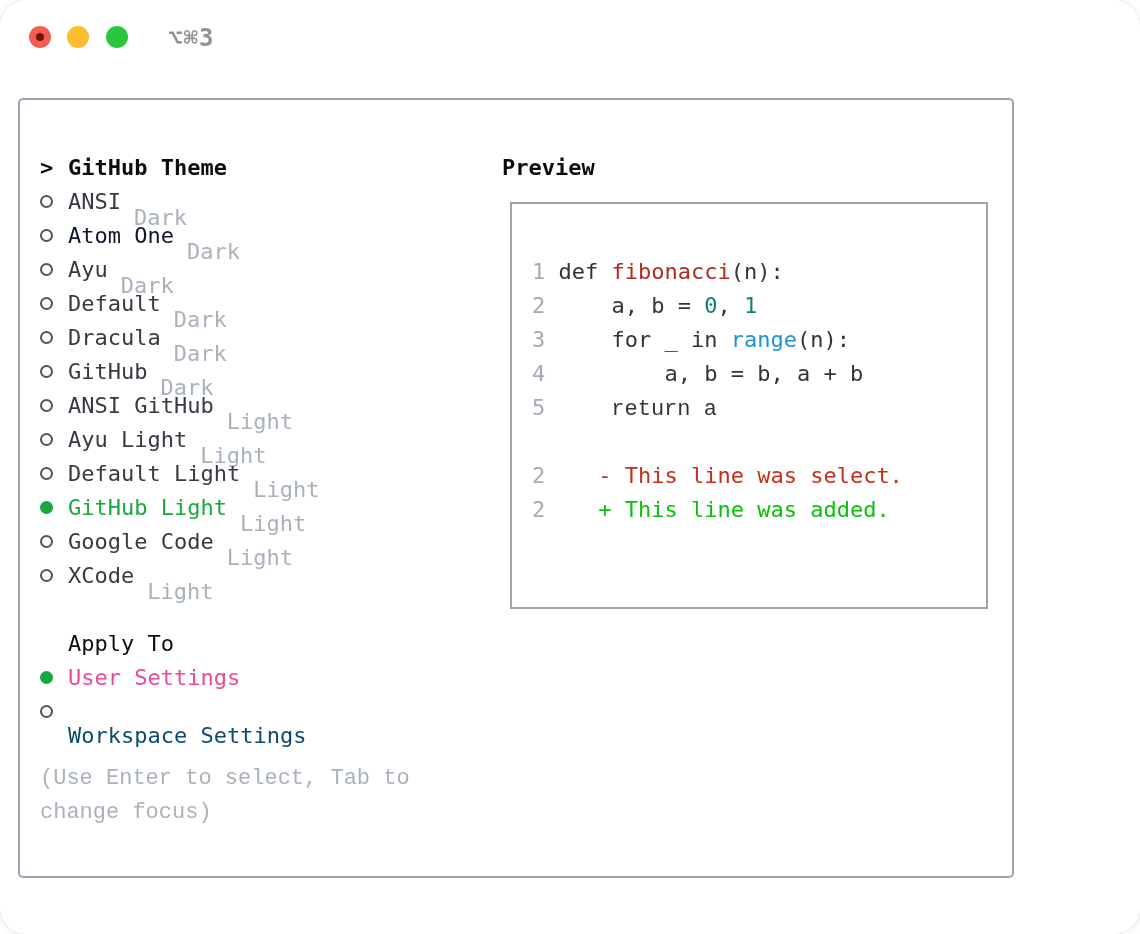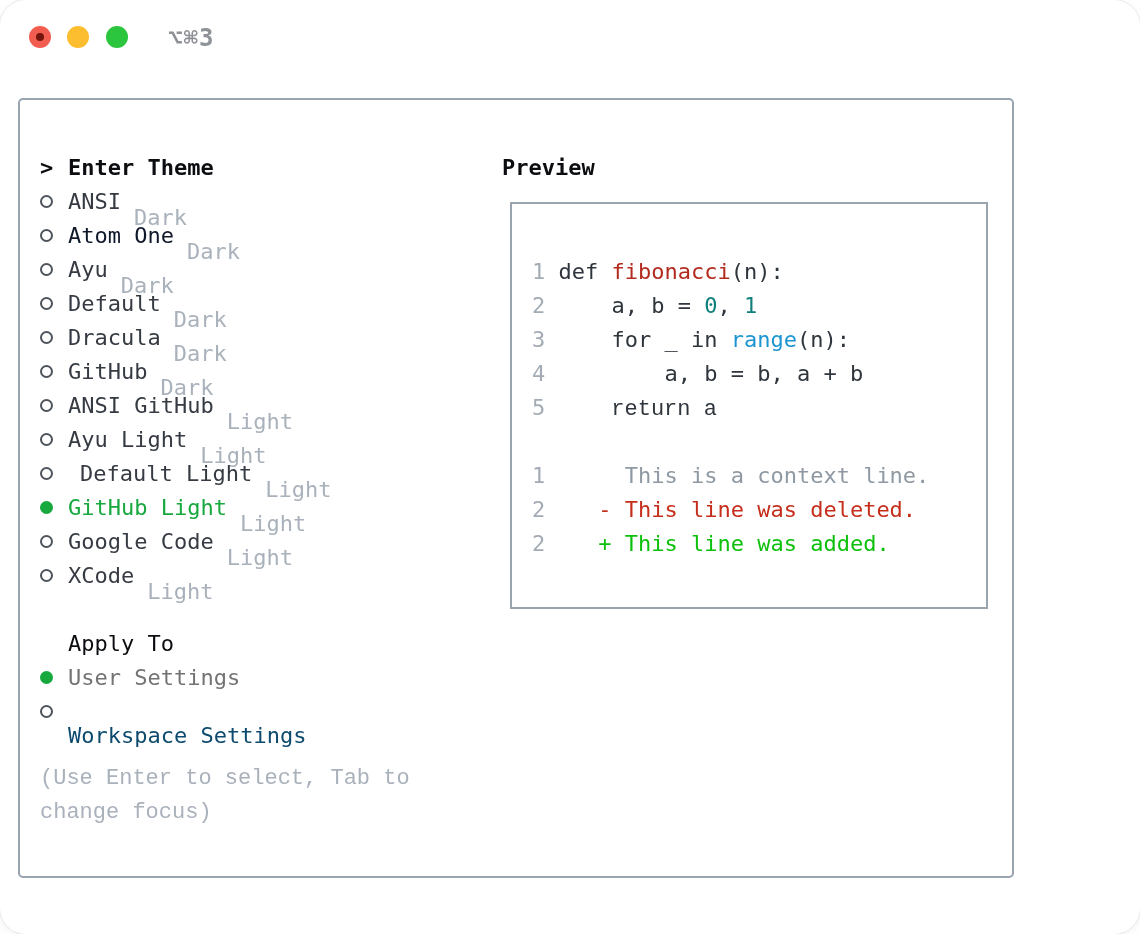--- a/index.html
+++ b/index.html
@@ -92,63 +92,62 @@
     <span class="light yellow"></span>
     <span class="light green"></span>
     <span class="win-title">⌥⌘3</span>
   </div>
 
   <div class="panel">
 
     <div class="left-col">
       <div class="row">
         <span class="prefix hdr">&gt;</span>
-        <span class="hdr">Enter Theme</span>
+        <span class="hdr">GitHub Theme</span>
       </div>
       <div id="theme-items">
           <div class="row"><span class="prefix"><span class="radio"></span></span><span class="tname" style="color: rgb(54, 59, 67);">ANSI</span><span class="tvariant" style="color: rgb(169, 177, 187);">Dark</span></div>
           <div class="row"><span class="prefix"><span class="radio"></span></span><span class="tname" style="color: #0f172a;">Atom One</span><span class="tvariant" style="color: rgb(169, 177, 187);">Dark</span></div>
           <div class="row"><span class="prefix"><span class="radio"></span></span><span class="tname" style="color: rgb(54, 59, 67);">Ayu</span><span class="tvariant" style="color: rgb(169, 177, 187);">Dark</span></div>
           <div class="row"><span class="prefix"><span class="radio"></span></span><span class="tname" style="color: rgb(54, 59, 67);">Default</span><span class="tvariant" style="color: rgb(169, 177, 187);">Dark</span></div>
           <div class="row"><span class="prefix"><span class="radio"></span></span><span class="tname" style="color: rgb(54, 59, 67);">Dracula</span><span class="tvariant" style="color: rgb(169, 177, 187);">Dark</span></div>
           <div class="row"><span class="prefix"><span class="radio"></span></span><span class="tname" style="color: rgb(54, 59, 67);">GitHub</span><span class="tvariant" style="color: rgb(169, 177, 187);">Dark</span></div>
           <div class="row"><span class="prefix"><span class="radio"></span></span><span class="tname" style="color: rgb(54, 59, 67);">ANSI GitHub</span><span class="tvariant" style="color: rgb(169, 177, 187);">Light</span></div>
           <div class="row"><span class="prefix"><span class="radio"></span></span><span class="tname" style="color: rgb(54, 59, 67);">Ayu Light</span><span class="tvariant" style="color: rgb(169, 177, 187);">Light</span></div>
-          <div class="row"><span class="prefix"><span class="radio"></span></span><span class="tname" style="color: rgb(54, 59, 67); margin-left: 12px;">Default Light</span><span class="tvariant" style="color: rgb(169, 177, 187);">Light</span></div>
+          <div class="row"><span class="prefix"><span class="radio"></span></span><span class="tname" style="color: rgb(54, 59, 67);">Default Light</span><span class="tvariant" style="color: rgb(169, 177, 187);">Light</span></div>
           <div class="row"><span class="prefix"><span class="radio selected"></span></span><span class="tname" style="color: rgb(23, 168, 62);">GitHub Light</span><span class="tvariant" style="color: rgb(169, 177, 187);">Light</span></div>
           <div class="row"><span class="prefix"><span class="radio"></span></span><span class="tname" style="color: rgb(54, 59, 67);">Google Code</span><span class="tvariant" style="color: rgb(169, 177, 187);">Light</span></div>
           <div class="row"><span class="prefix"><span class="radio"></span></span><span class="tname" style="color: rgb(54, 59, 67);">XCode</span><span class="tvariant" style="color: rgb(169, 177, 187);">Light</span></div>
         </div>
       <div class="spacer"></div>
       <div class="row">
         <span class="prefix"></span>
         <span style="color:#0b0d10;">Apply To</span>
       </div>
       <div id="apply-items">
-          <div class="row"><span class="prefix"><span class="radio selected"></span></span><span style="color: #737373;">User Settings</span></div>
+          <div class="row"><span class="prefix"><span class="radio selected"></span></span><span style="color: #ec4899;">User Settings</span></div>
           <div class="row"><span class="prefix"><span class="radio"></span></span><span style="color: #0c4a6e; margin-top: 48px;">Workspace Settings</span></div>
         </div>
       <div class="spacer"></div>
       <div class="help" id="help-text" style="color: rgb(169, 177, 187);">(Use Enter to select, Tab to change focus)</div>
     </div>
 
     <div class="preview-header">Preview</div>
 
     <div class="preview-box">
       <div class="code-area">
         <div id="code-lines">
             <div class="cline"><span style="color: rgb(163, 171, 181);">1</span> <span style="color: rgb(47, 53, 60); text-align: right;">def </span><span style="color: rgb(179, 42, 30);">fibonacci</span><span style="color: rgb(47, 53, 60);">(n):</span></div>
             <div class="cline"><span style="color: rgb(163, 171, 181);">2</span> <span style="color: rgb(47, 53, 60);">    a, b = </span><span style="color: rgb(14, 127, 123);">0</span><span style="color: rgb(47, 53, 60);">, </span><span style="color: rgb(14, 127, 123);">1</span></div>
             <div class="cline"><span style="color: rgb(163, 171, 181);">3</span> <span style="color: rgb(47, 53, 60);">    for _ in </span><span style="color: rgb(29, 149, 209);">range</span><span style="color: rgb(47, 53, 60);">(n):</span></div>
             <div class="cline"><span style="color: rgb(163, 171, 181);">4</span> <span style="color: rgb(47, 53, 60);">        a, b = b, a + b</span></div>
             <div class="cline"><span style="color: rgb(163, 171, 181);">5</span> <span style="color: rgb(47, 53, 60); font-family: Liberation Mono, monospace;">    return a</span></div>
           </div>
         <div class="cline"> </div>
         <div id="diff-lines">
-            <div class="cline"><span style="color: rgb(163, 171, 181);">1</span><span style="color: rgb(143, 153, 163);">      This is a context line.</span></div>
-            <div class="cline"><span style="color: rgb(163, 171, 181);">2</span><span style="color: rgb(198, 46, 28);">    - This line was deleted.</span></div>
+            <div class="cline"><span style="color: rgb(163, 171, 181);">2</span><span style="color: rgb(198, 46, 28);">    - This line was select.</span></div>
             <div class="cline"><span style="color: rgb(163, 171, 181);">2</span><span style="color: rgb(12, 192, 12);">    + This line was added.</span></div>
           </div>
       </div>
     </div>
 
   </div>
 </div>
 
 </body></html>

